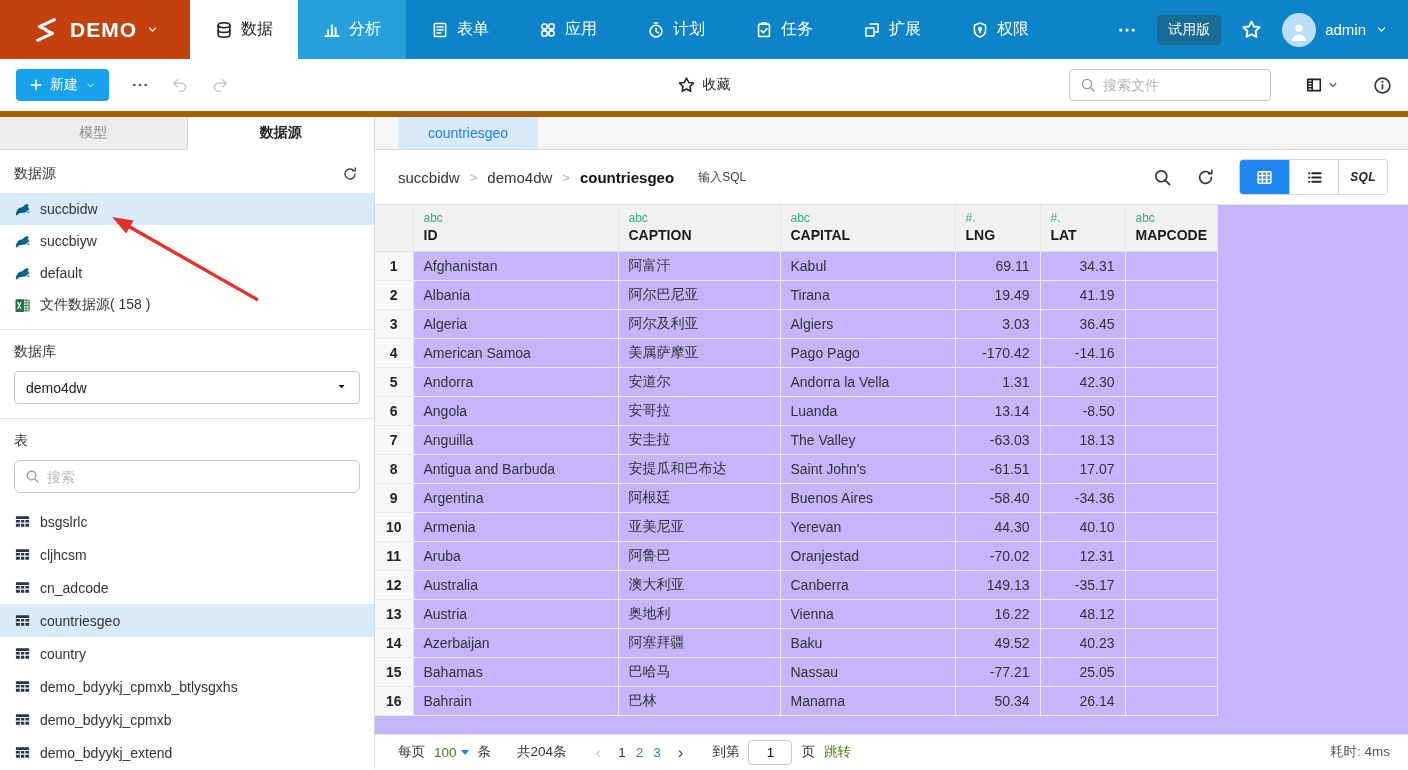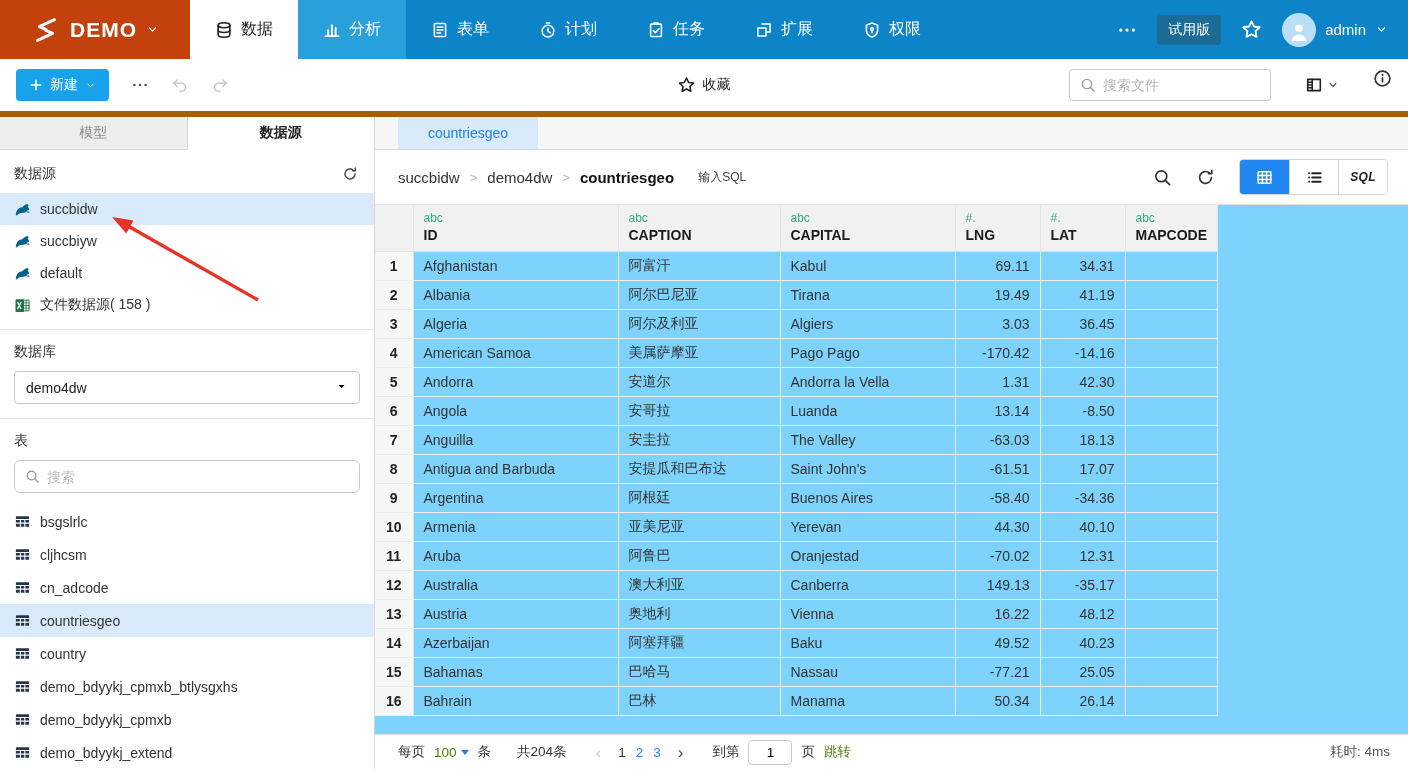--- a/index.html
+++ b/index.html
@@ -31,21 +31,21 @@
   
   .toolbar { position:relative; height:58px; border-bottom:6px solid #a16207; display:flex; align-items:center; padding:0 16px; gap:22px; background:#fff; }
   .btn-new { background:#18a2eb; color:#fff; border:none; height:32px; padding:0 13px; border-radius:4px;
     display:flex; align-items:center; gap:7px; font-size:14px; cursor:pointer; font-family:inherit; }
   .btn-new .icon svg { width:14px; height:14px; }
   .tb-icon { color:#555; cursor:pointer; display:flex; }
   .tb-icon svg { width:18px; height:18px; }
   .tb-icon.disabled { color:#c7c7c7; cursor:default; }
   .fav { position:absolute; left:50%; transform:translateX(-50%); display:flex; align-items:center; gap:7px; color:#222; font-size:14px; cursor:pointer; }
   .fav .icon svg { width:18px; height:18px; }
-  .toolbar-right { margin-left:auto; display:flex; gap:34px; }
+  .toolbar-right { margin-left:auto; display:flex; align-items:center; gap:34px; }
   .search-box { width:202px; height:32px; border:1px solid #c9c9c9; border-radius:4px; display:flex; align-items:center; padding:0 10px; gap:7px; color:#999; }
   .search-box .icon svg { width:16px; height:16px; }
   .search-box input { border:none; outline:none; flex:1; font-size:14px; font-family:inherit; color:#333; background:transparent; }
   .search-box input::placeholder { color:#b5b5b5; }
   .layout-btn { display:flex; align-items:center; gap:4px; color:#222; cursor:pointer; }
   .layout-btn svg { width:18px; height:18px; }
   .layout-btn .chev svg { width:12px; height:12px; }
   .info-btn { color:#333; cursor:pointer; display:flex; }
   .info-btn svg { width:19px; height:19px; }
 
@@ -100,21 +100,21 @@
   .act-icon { color:#333; cursor:pointer; display:flex; }
   .act-icon svg { width:19px; height:19px; }
   .view-group { display:flex; border:1px solid #d5d5d5; border-radius:4px; overflow:hidden; height:36px; }
   .view-btn { width:49px; display:flex; align-items:center; justify-content:center; cursor:pointer; background:#fff; color:#222;font-style:italic; }
   .view-btn + .view-btn { border-left:1px solid #d5d5d5; }
   .view-btn.active { background:#2086f0; color:#fff; border-left:none; }
   .view-btn svg { width:17px; height:17px; }
   .view-btn.sql { font-size:12px; font-weight:bold; letter-spacing:.3px; }
 
   
-  .grid-wrap { flex:1; overflow:hidden; background:#7dd3fc; }
+  .grid-wrap { flex:1; overflow:hidden; background:#c4b5fd; }
   table.grid { border-collapse:collapse; table-layout:fixed; }
   .grid th { background:#f1f1f1; height:46px; text-align:left; padding:5px 10px 7px; vertical-align:middle;
     border-right:1px solid #e4e4e4; border-bottom:1px solid #ddd; font-weight:normal; }
   .grid th.corner { padding:0; }
   .grid .typ { color:#35a97c; font-size:12px; line-height:14px; margin-bottom:2px; }
   .grid .cname { font-size:14px; font-weight:bold; color:#1a1a1a; }
   .grid td { height:29px; border-bottom:1px solid #ebebeb; border-right:1px solid #ebebeb; padding:0 10px; font-size:14px; color:#333;
     white-space:nowrap; overflow:hidden; }
   .grid td.rownum { background:#f7f7f7; text-align:center; font-weight:bold; color:#222; padding:0 4px; border-right:1px solid #e0e0e0; }
   .grid td.num { text-align:right; }
@@ -181,20 +181,31 @@
           <span class="lbl">分析</span>
         </div>
         <div class="nav-item">
           <span class="icon">
             <svg viewBox="0 0 16 16">
               <rect x="3" y="2.2" width="10" height="11.6" rx="1"></rect>
               <path d="M5.4 5.4h5.2M5.4 8h5.2M5.4 10.6h3.2"></path>
             </svg>
           </span>
           <span class="lbl">表单</span>
+        </div>
+        <div class="nav-item">
+          <span class="icon">
+            <svg viewBox="0 0 16 16">
+              <rect x="2.6" y="2.6" width="4.6" height="4.6" rx="2"></rect>
+              <rect x="8.8" y="2.6" width="4.6" height="4.6" rx="1"></rect>
+              <rect x="2.6" y="8.8" width="4.6" height="4.6" rx="1"></rect>
+              <rect x="8.8" y="8.8" width="4.6" height="4.6" rx="2"></rect>
+            </svg>
+          </span>
+          <span class="lbl">应用</span>
         </div>
         <div class="nav-item">
           <span class="icon">
             <svg viewBox="0 0 16 16">
               <circle cx="8" cy="9" r="5.2"></circle>
               <path d="M8 6.4v2.8l2 1.2"></path>
               <path d="M6.6 1.8h2.8"></path>
             </svg>
           </span>
           <span class="lbl">计划</span>

